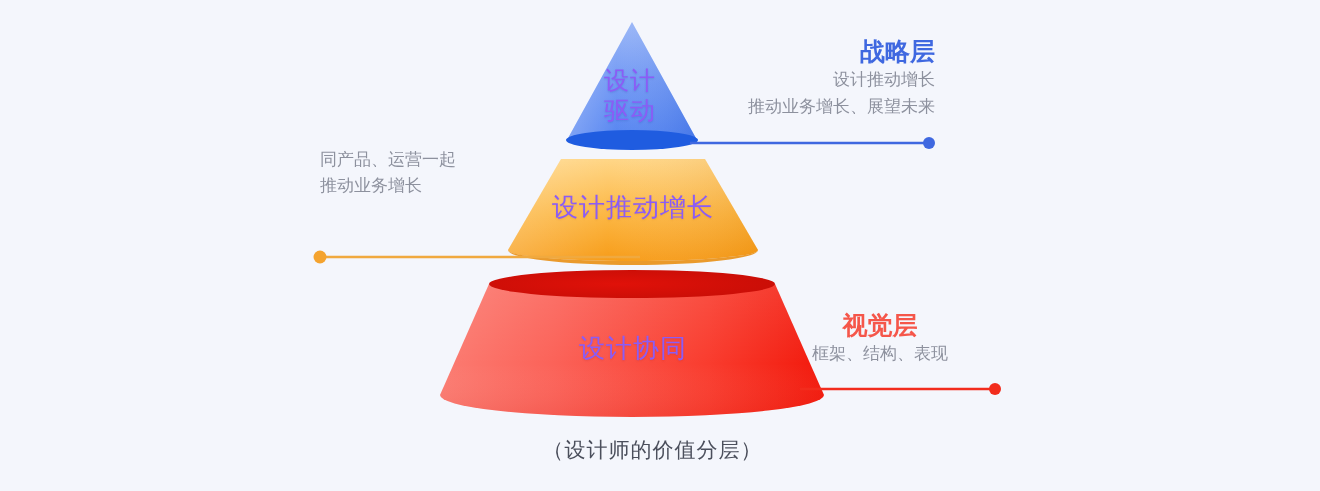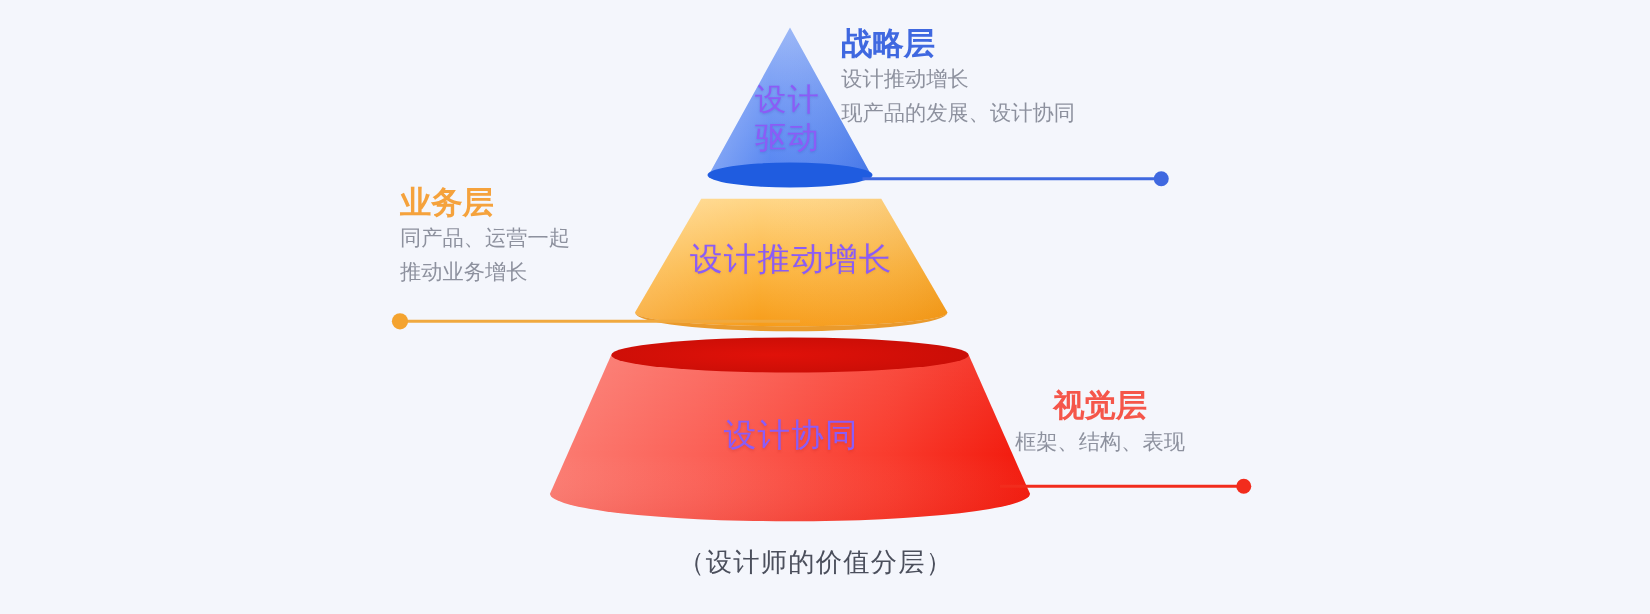--- a/index.html
+++ b/index.html
@@ -67,22 +67,23 @@
     white-space: nowrap;
   }
   .annotation .ann-line {
     font-size: 17px;
     color: #8d919e;
     line-height: 1.55;
     white-space: nowrap;
   }
   #annotation-strategy {
     left: 673px;
-    top: 20px;
+    top: 36px;
     width: 262px;
+    text-align: right;
   }
   #annotation-strategy .ann-title { color: #3f68e0; }
   #annotation-business {
     left: 320px;
     top: 147px;
     width: 166px;
     text-align: left;
   }
   #annotation-business .ann-title { color: #f5a23c; }
   #annotation-visual {
@@ -181,25 +182,24 @@
   </svg>
 
   <div class="shape-label" id="label-strategy-shape">设计
 驱动</div>
   <div class="shape-label" id="label-business-shape">设计推动增长</div>
   <div class="shape-label" id="label-visual-shape">设计协同</div>
 
   <div class="annotation" id="annotation-strategy">
     <div class="ann-title">战略层</div>
     <div class="ann-line">设计推动增长</div>
-    <div class="ann-line">现产品的发展、设计协同</div>
+    <div class="ann-line">推动业务增长、展望未来</div>
   </div>
 
   <div class="annotation" id="annotation-business">
-    <div class="ann-title">业务层</div>
     <div class="ann-line">同产品、运营一起</div>
     <div class="ann-line">推动业务增长</div>
   </div>
 
   <div class="annotation" id="annotation-visual">
     <div class="ann-title">视觉层</div>
     <div class="ann-line">框架、结构、表现</div>
   </div>
 
   <div id="caption">（设计师的价值分层）</div>

